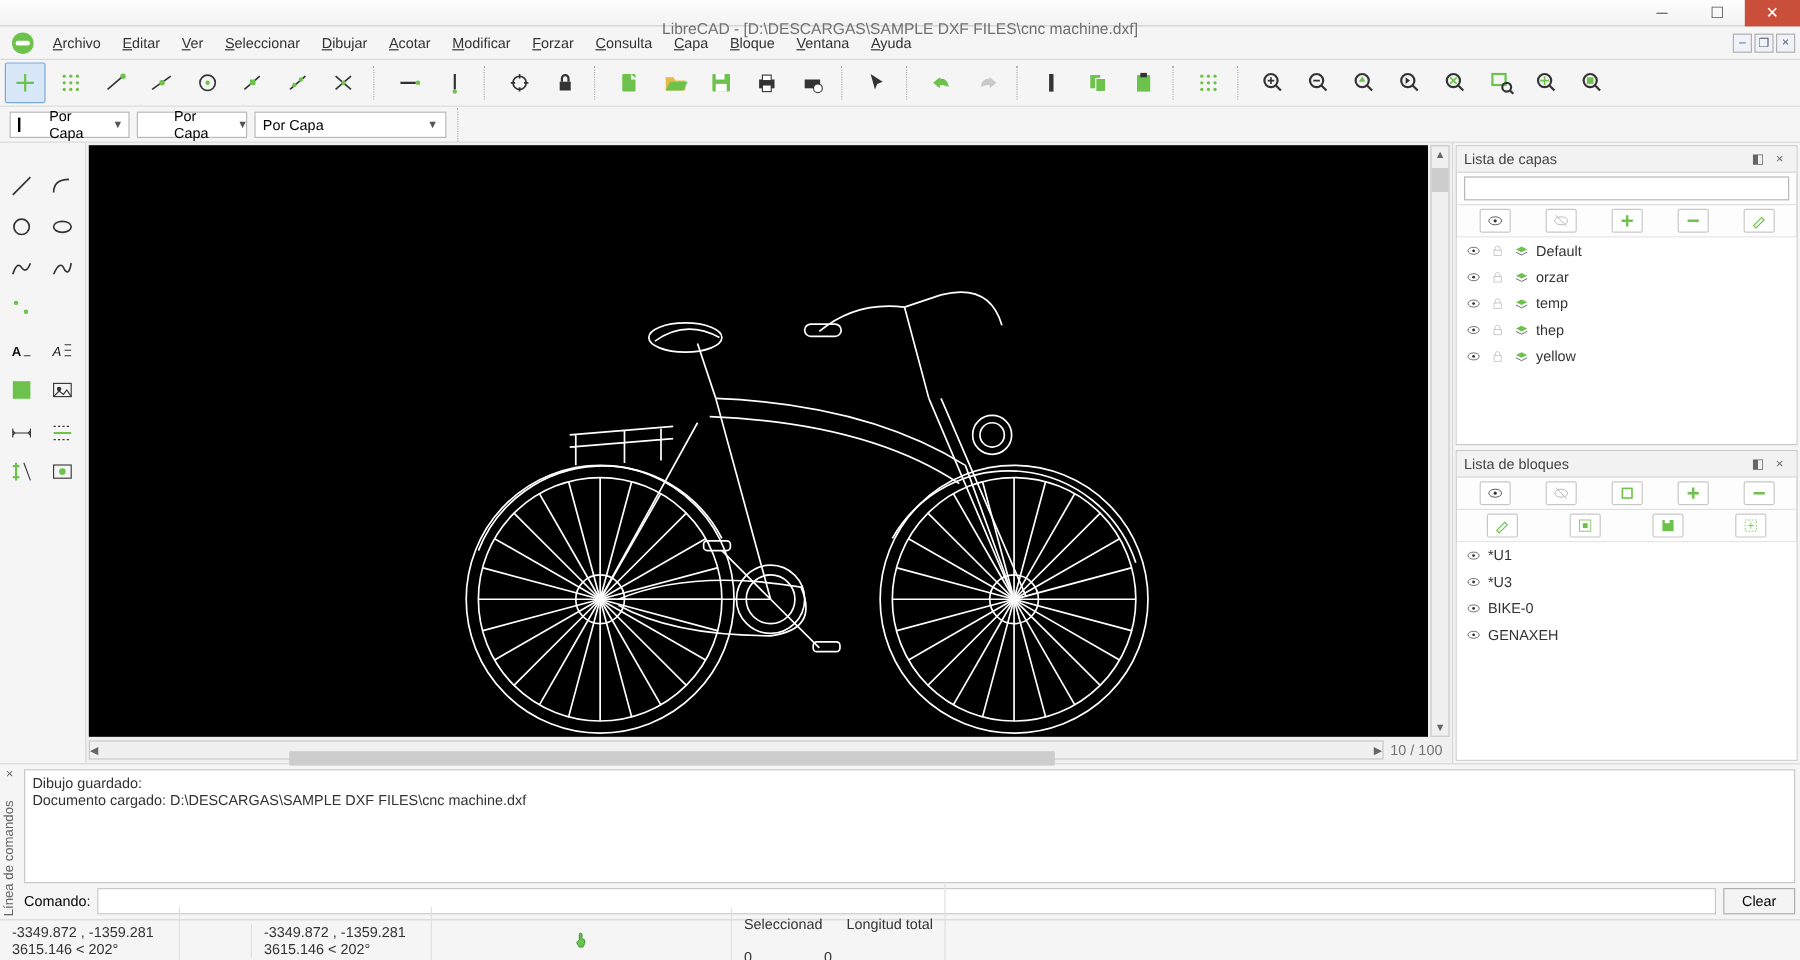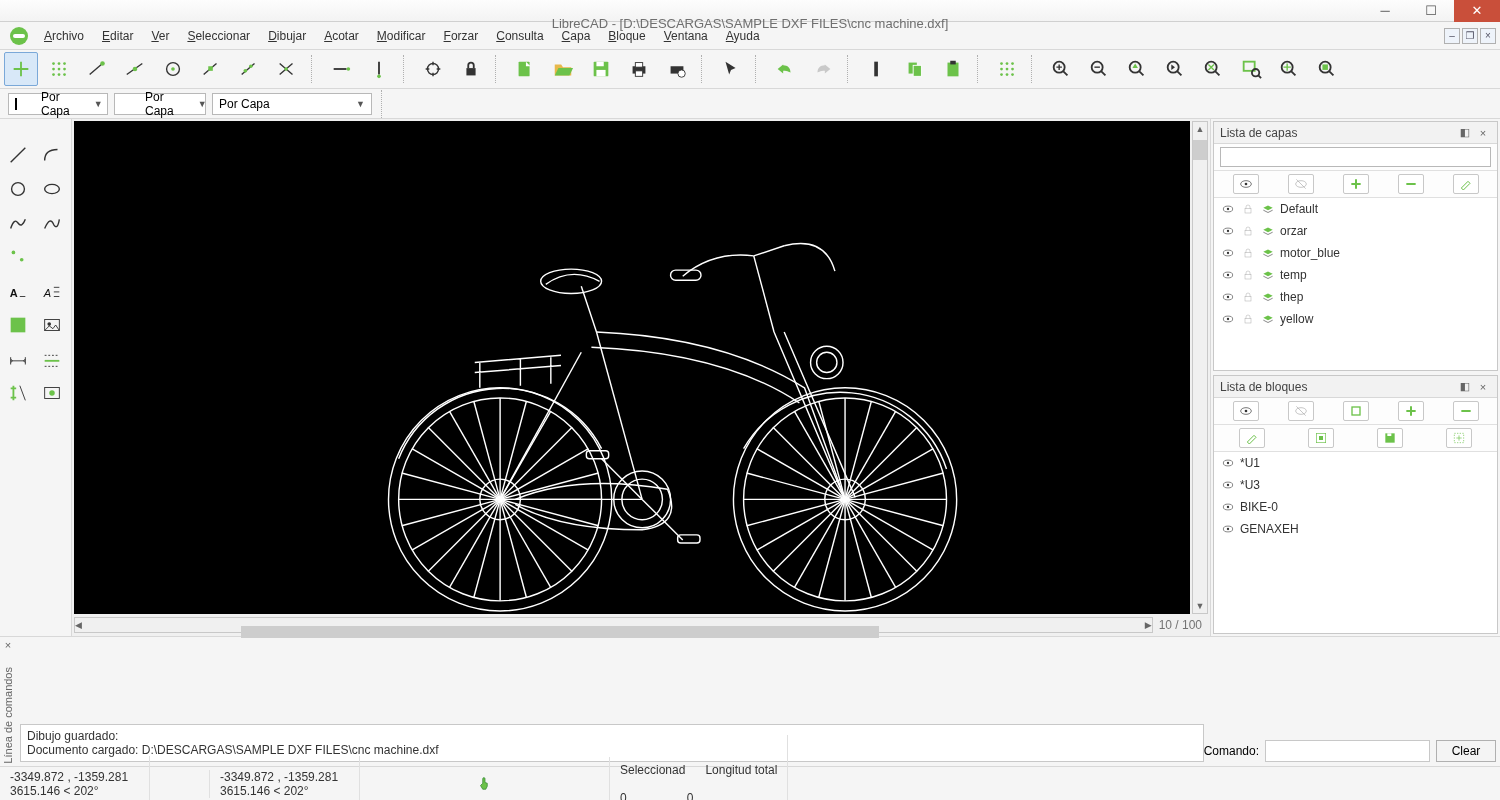--- a/index.html
+++ b/index.html
@@ -71,21 +71,21 @@
 .list { flex:1; overflow-y:auto; background:#fff; }
 .lrow { display:flex; align-items:center; gap:4px; padding:3px 6px; color:#333; }
 .lrow .eye, .lrow .lock, .lrow .layer-ic { width:16px; height:16px; display:flex; align-items:center; justify-content:center; }
 .lrow .layer-ic svg { width:14px; height:14px; }
 
 
 .cmdzone { height: 130px; display:flex; background:#f5f5f5; border-top:1px solid #d8d8d8; }
 .cmdside { width: 16px; display:flex; flex-direction:column; align-items:center; justify-content:space-between; padding:2px 0; }
 .cmdside .x { font-size:11px; color:#666; }
 .cmdside .lbl { writing-mode: vertical-rl; transform: rotate(180deg); font-size:11px; color:#666; padding-bottom:4px; }
-.cmdbody { flex:1; display:flex; flex-direction:row; padding:4px;align-items:flex-end; }
+.cmdbody { flex:1; display:flex; flex-direction:column; padding:4px; }
 .log { flex:1; background:#fff; border:1px solid #c8c8c8; padding:4px 6px; color:#333; overflow:auto; white-space:pre-line; }
 .cmdline { display:flex; align-items:center; gap:6px; margin-top:4px; }
 .cmdline input { flex:1; height:22px; border:1px solid #c8c8c8; padding:0 4px; }
 .clearbtn { width:60px; height:22px; border:1px solid #b0b0b0; background:#f4f4f4; }
 
 
 .status { height: 34px; background:#f5f5f5; border-top:1px solid #d8d8d8; display:flex; align-items:center; font-size:11px; color:#333; }
 .status .cell { padding:14px 10px; border-right:1px solid #e0e0e0; white-space:pre-line; min-width:150px; }
 .status .cursor-ic { width:30px; height:26px; display:flex; align-items:center; justify-content:center; }
 
@@ -697,41 +697,20 @@
                 <rect x="6" y="11" width="12" height="9" stroke="#aaa" fill="none"></rect>
                 <path d="M8 11V8a4 4 0 018 0v3" stroke="#aaa" fill="none"></path>
               </svg>
             </span>
   <span class="layer-ic">
               <svg viewBox="0 0 24 24">
                 <path d="M4 10l8-4 8 4-8 4z" fill="#6cc24a"></path>
                 <path d="M4 14l8 4 8-4" stroke="#333" fill="none"></path>
               </svg>
             </span>
-  <span>motor_blue</span>
-          </div>
-          <div class="lrow">
-            <span class="eye">
-              <svg viewBox="0 0 24 24" width="14" height="14">
-                <ellipse cx="12" cy="12" rx="8" ry="5" stroke="#333" fill="none"></ellipse>
-                <circle cx="12" cy="12" r="2" fill="#333"></circle>
-              </svg>
-            </span>
-  <span class="lock">
-              <svg viewBox="0 0 24 24" width="12" height="12">
-                <rect x="6" y="11" width="12" height="9" stroke="#aaa" fill="none"></rect>
-                <path d="M8 11V8a4 4 0 018 0v3" stroke="#aaa" fill="none"></path>
-              </svg>
-            </span>
-  <span class="layer-ic">
-              <svg viewBox="0 0 24 24">
-                <path d="M4 10l8-4 8 4-8 4z" fill="#6cc24a"></path>
-                <path d="M4 14l8 4 8-4" stroke="#333" fill="none"></path>
-              </svg>
-            </span>
   <span>temp</span>
           </div>
           <div class="lrow">
             <span class="eye">
               <svg viewBox="0 0 24 24" width="14" height="14">
                 <ellipse cx="12" cy="12" rx="8" ry="5" stroke="#333" fill="none"></ellipse>
                 <circle cx="12" cy="12" r="2" fill="#333"></circle>
               </svg>
             </span>
   <span class="lock">

